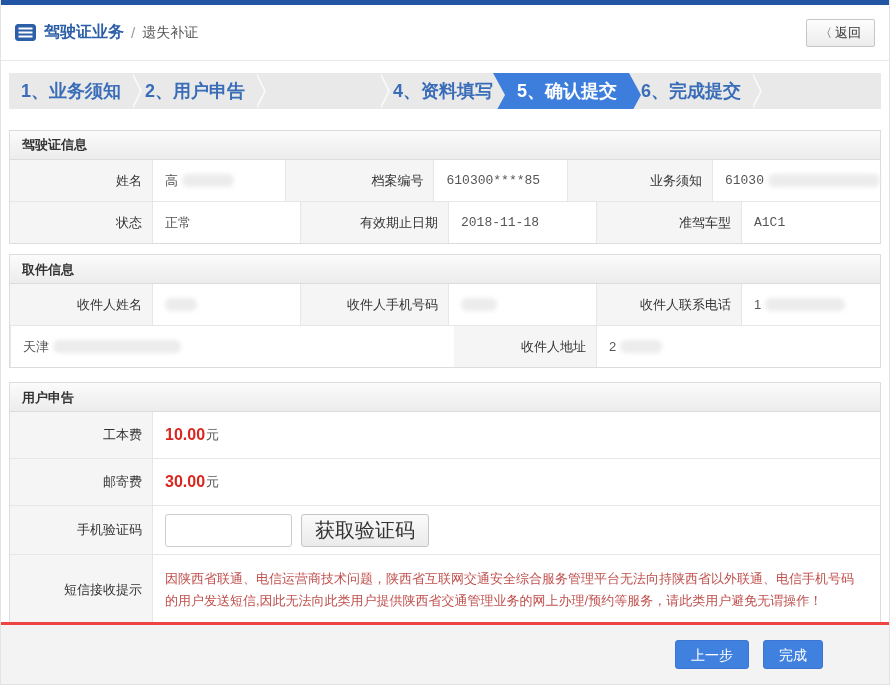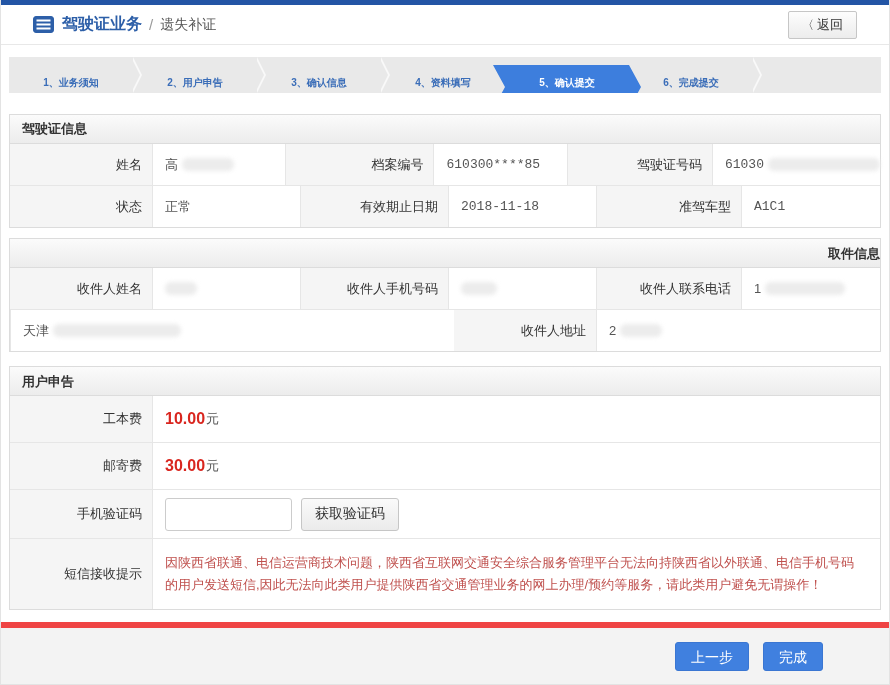--- a/index.html
+++ b/index.html
@@ -8,64 +8,64 @@
     font-family: "Liberation Sans", "DejaVu Sans", sans-serif;
     background: #fff;
     position: relative;
     overflow: hidden;
     border-left: 1px solid #e3e3e3;
     border-right: 1px solid #e3e3e3;
     border-bottom: 1px solid #e3e3e3;
   }
   .topbar { height: 5px; background: #2355a5; }
   .header {
-    height: 40px; background: #fff; border-bottom: 1px solid #e8e8e8;
-    display: flex; align-items: center; padding: 0 32px;
+    height: 56px; background: #fff; border-bottom: 1px solid #e8e8e8;
+    display: flex; align-items: center; padding: 0 14px;
   }
   .hdr-icon { width: 21px; height: 17px; margin-right: 8px; flex: none; }
   .hdr-title { font-size: 16px; font-weight: bold; color: #2d5fa8; }
   .hdr-sep { color: #9a9a9a; font-size: 15px; margin: 0 7px; }
   .hdr-sub { font-size: 14px; color: #555; }
   .back-btn {
     margin-left: auto; height: 28px; line-height: 26px; padding: 0 13px;
     background: linear-gradient(#fdfdfd, #ececec); border: 1px solid #c6c6c6;
     border-radius: 2px; font-size: 13px; color: #333; cursor: pointer;
     font-family: inherit;
   }
   .back-chevron { font-size: 12px; margin-right: 3px; color: #333; }
 
   
   .steps {
     position: relative; margin: 12px 8px 0; height: 36px;
     background: #e9e9e9; overflow: hidden;
   }
   .step {
-    position: absolute; top: 8px; height: 44px; width: 124px; line-height: 36px;
-    text-align: center; font-size: 10px; font-weight: bold; color: #3a6db8;
+    position: absolute; top: 0; height: 44px; width: 124px; line-height: 36px;
+    text-align: center; font-size: 18px; font-weight: bold; color: #3a6db8;
   }
   .step-active {
     width: 148px; background: #3d7edd; color: #fff; z-index: 2;
     clip-path: polygon(0 0, calc(100% - 12px) 0, 100% 50%, calc(100% - 12px) 100%, 0 100%, 12px 50%);
   }
   .sep { position: absolute; top: 0; z-index: 1; width: 0; height: 0; }
   .sep::before {
     content: ""; position: absolute; left: 0; top: 0;
     border-top: 18px solid transparent; border-bottom: 18px solid transparent;
     border-left: 9px solid #f9f9f9;
   }
   .sep::after {
     content: ""; position: absolute; left: -2px; top: 0;
     border-top: 18px solid transparent; border-bottom: 18px solid transparent;
     border-left: 9px solid #e9e9e9;
   }
 
   
   .section { margin: 0 8px; border: 1px solid #dcdcdc; background: #fff; }
   .sec1 { margin-top: 21px; font-family: Liberation Mono, monospace; }
-  .sec2 { margin-top: 10px; text-align: right; }
+  .sec2 { margin-top: 10px; }
   .sec3 { margin-top: 14px; }
   .section-header {
     height: 29px; line-height: 29px; padding-left: 12px;
     background: linear-gradient(#fbfbfb, #ececec);
     border-bottom: 1px solid #dcdcdc;
     font-size: 13px; font-weight: bold; color: #333;
   }
   .row { display: flex; align-items: stretch; }
   .row + .row { border-top: 1px solid #e6e6e6; }
   .cell { font-size: 13px; display: flex; align-items: center; }
@@ -95,32 +95,32 @@
   .fee-amount { font-size: 16px; font-weight: bold; color: #d9261f; }
   .fee-unit { font-size: 13px; color: #555; margin-left: 1px; }
 
   .sms-input {
     width: 127px; height: 33px; border: 1px solid #ccc; border-radius: 3px;
     padding: 0 8px; font-size: 13px; color: #333; font-family: inherit; outline: none;
   }
   .sms-btn {
     height: 33px; margin-left: 9px; padding: 0 13px;
     background: linear-gradient(#fafafa, #ebebeb); border: 1px solid #c6c6c6;
-    border-radius: 3px; font-size: 14px; color: #333; cursor: pointer; font-family: inherit;
+    border-radius: 3px; font-size: 20px; color: #333; cursor: pointer; font-family: inherit;
   }
   .notice-cell {
     align-items: flex-start; padding: 13px 20px 13px 12px;
     line-height: 22px; font-size: 13px; color: #bf4f4c; display: block;
   }
   .notice-lbl { height: auto; align-self: stretch; display: flex; align-items: center; }
 
   
   .footer {
     position: absolute; left: 0; right: 0; bottom: 0; height: 62px;
-    background: #f3f3f3; border-top: 6px solid #ef4444;
+    background: #f3f3f3; border-top: 3px solid #ef4444;
     display: flex; align-items: center; justify-content: flex-end;
     padding-right: 66px; gap: 14px;
   }
   .btn-blue {
     height: 29px; line-height: 29px; padding: 0 15px; background: #4080df;
     color: #fff; border: 1px solid #3a76d2; border-radius: 3px; font-size: 14px;
     cursor: pointer; font-family: inherit;
   }
 </style>
 </head>
@@ -137,21 +137,20 @@
   </svg>
   <span class="hdr-title">驾驶证业务</span>
   <span class="hdr-sep">/</span>
   <span class="hdr-sub">遗失补证</span>
   <button class="back-btn"><span class="back-chevron">〈</span><span>返回</span></button>
 </div>
 
 <div class="steps">
   <div class="step" style="left:0">1、业务须知</div>
   <div class="step" style="left:124px">2、用户申告</div>
-  <div class="step" style="left:248px">3、确认信息</div>
   <div class="step" style="left:372px">4、资料填写</div>
   <div class="step step-active" style="left:484px">5、确认提交</div>
   <div class="step" style="left:620px">6、完成提交</div>
   <span class="sep" style="left:124px"></span>
   <span class="sep" style="left:248px"></span>
   <span class="sep" style="left:372px"></span>
   <span class="sep" style="left:744px"></span>
 </div>
 
 <div class="section sec1">
@@ -159,21 +158,21 @@
   <div class="row">
     <div class="cell lbl h41 w-l1">姓名</div>
     <div class="cell val h41 w-v1">
         <span>高</span>
         <span class="redact" style="width:52px"></span>
       </div>
     <div class="cell lbl lblx h41 w-l2">档案编号</div>
     <div class="cell val h41 w-v2">
         <span>610300****85</span>
       </div>
-    <div class="cell lbl lblx h41 w-l3">驾驶证号码</div>
+    <div class="cell lbl lblx h41 w-l3">业务须知</div>
     <div class="cell val h41 w-v3">
         <span>61030</span>
         <span class="redact" style="width:112px"></span>
       </div>
   </div>
   <div class="row">
     <div class="cell lbl h41 w-l1">状态</div>
     <div class="cell val h41 w-v1">
         <span>正常</span>
       </div>

